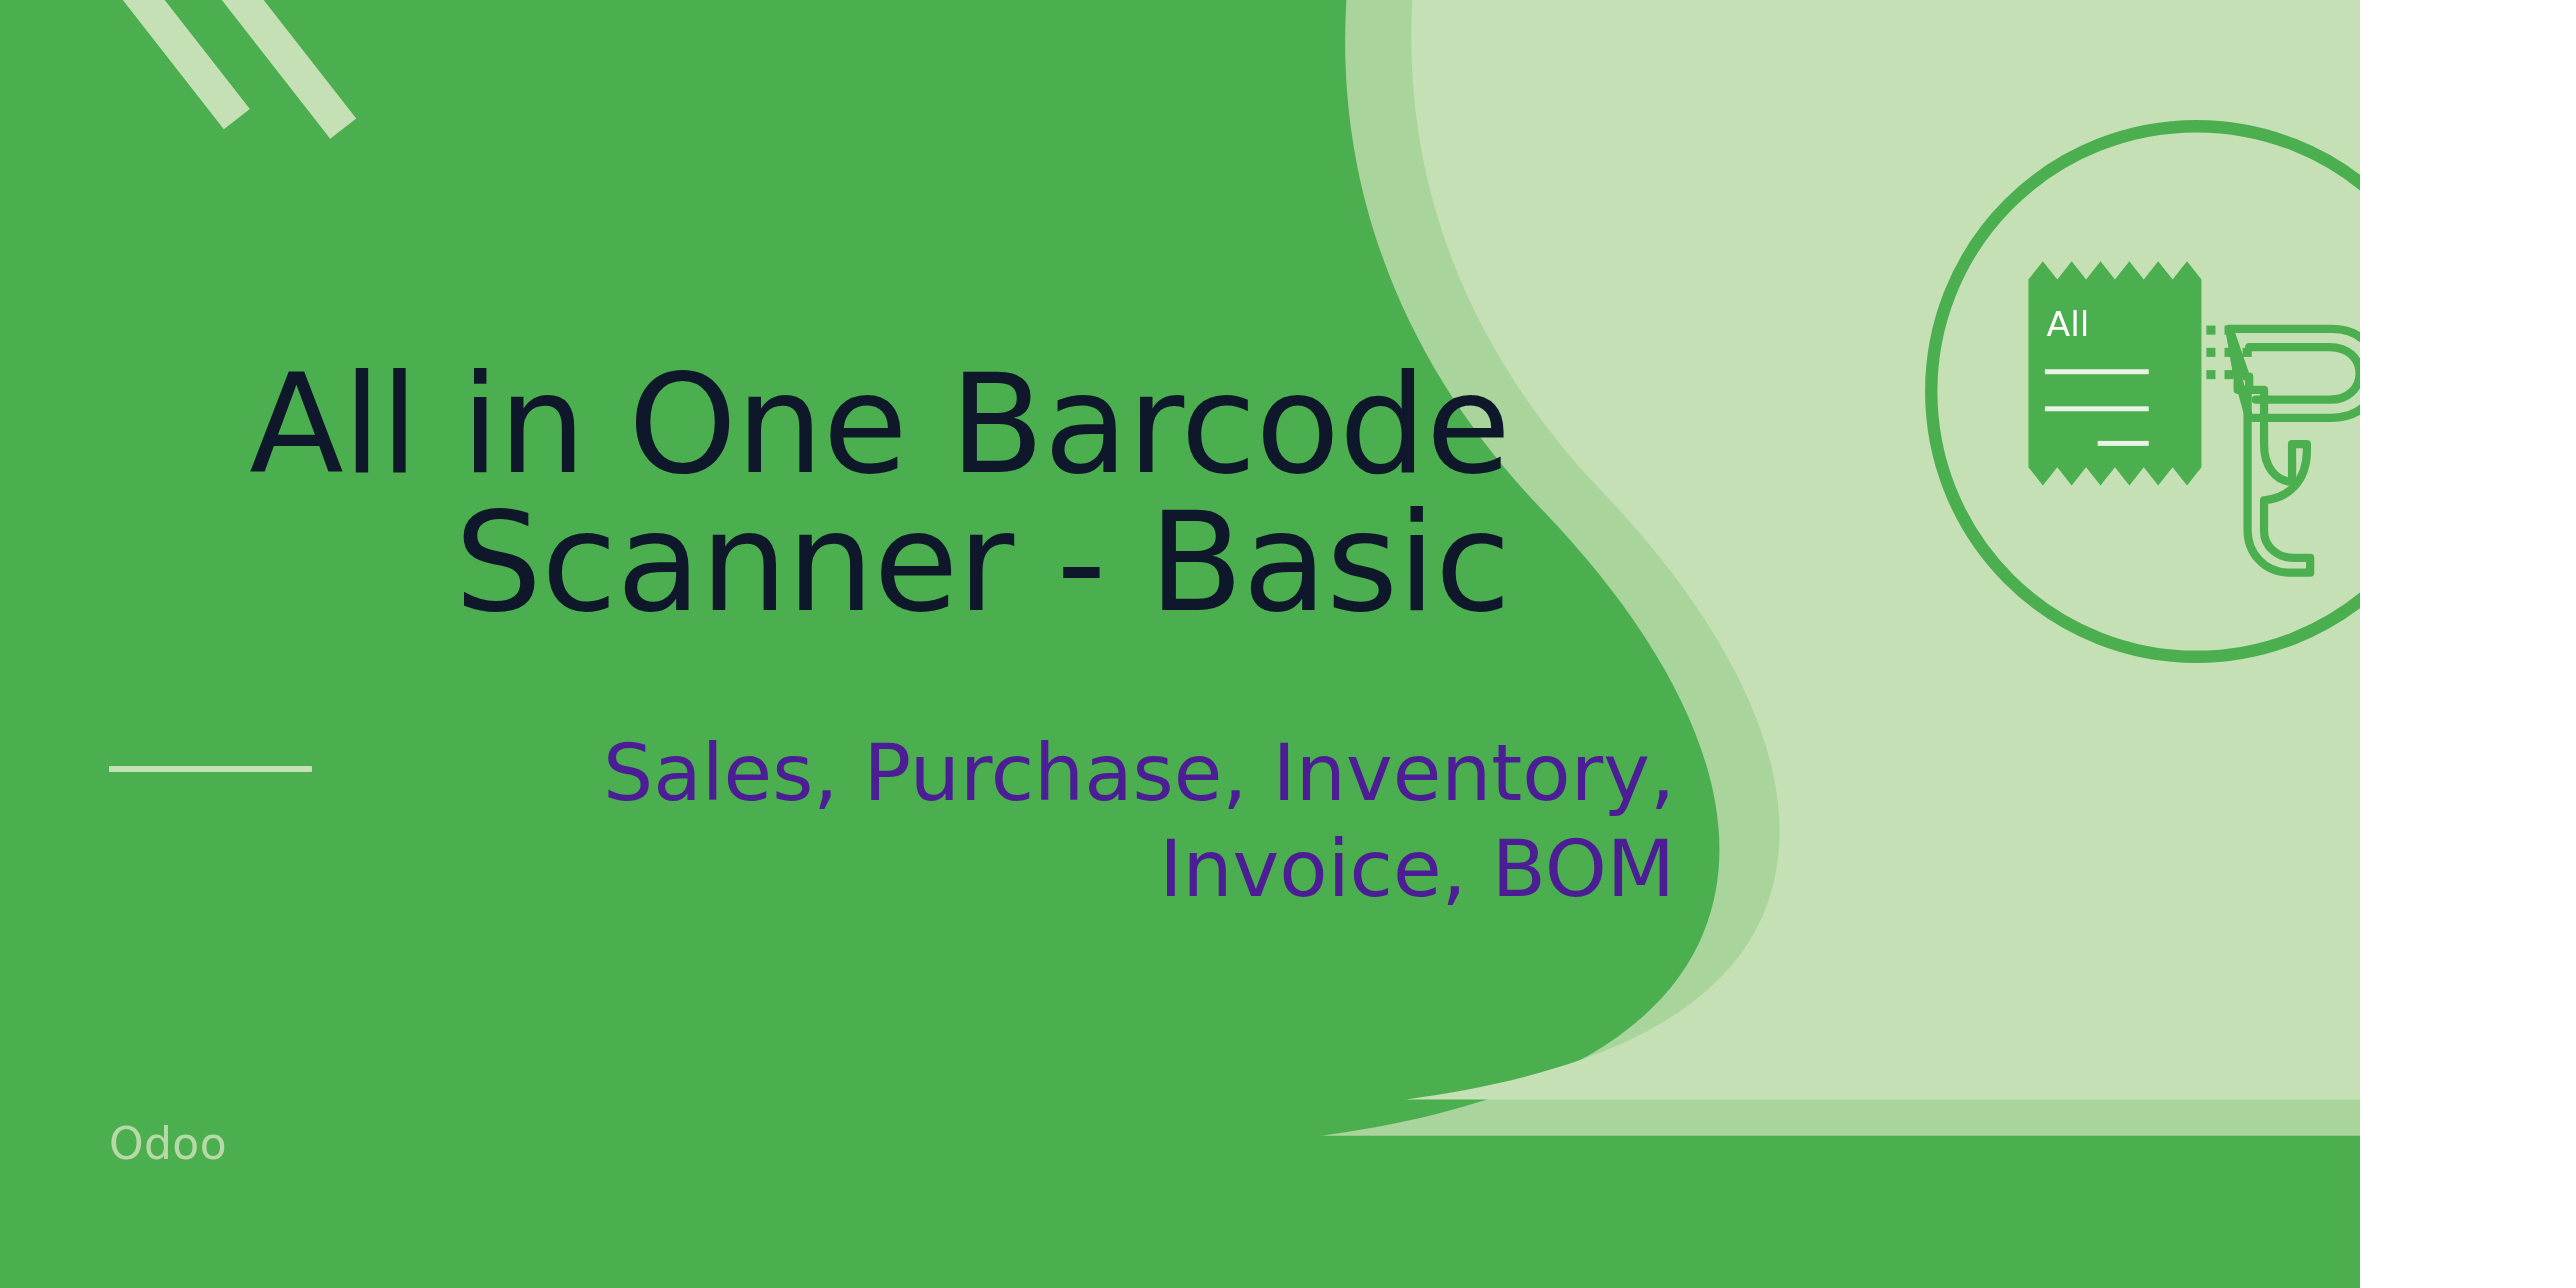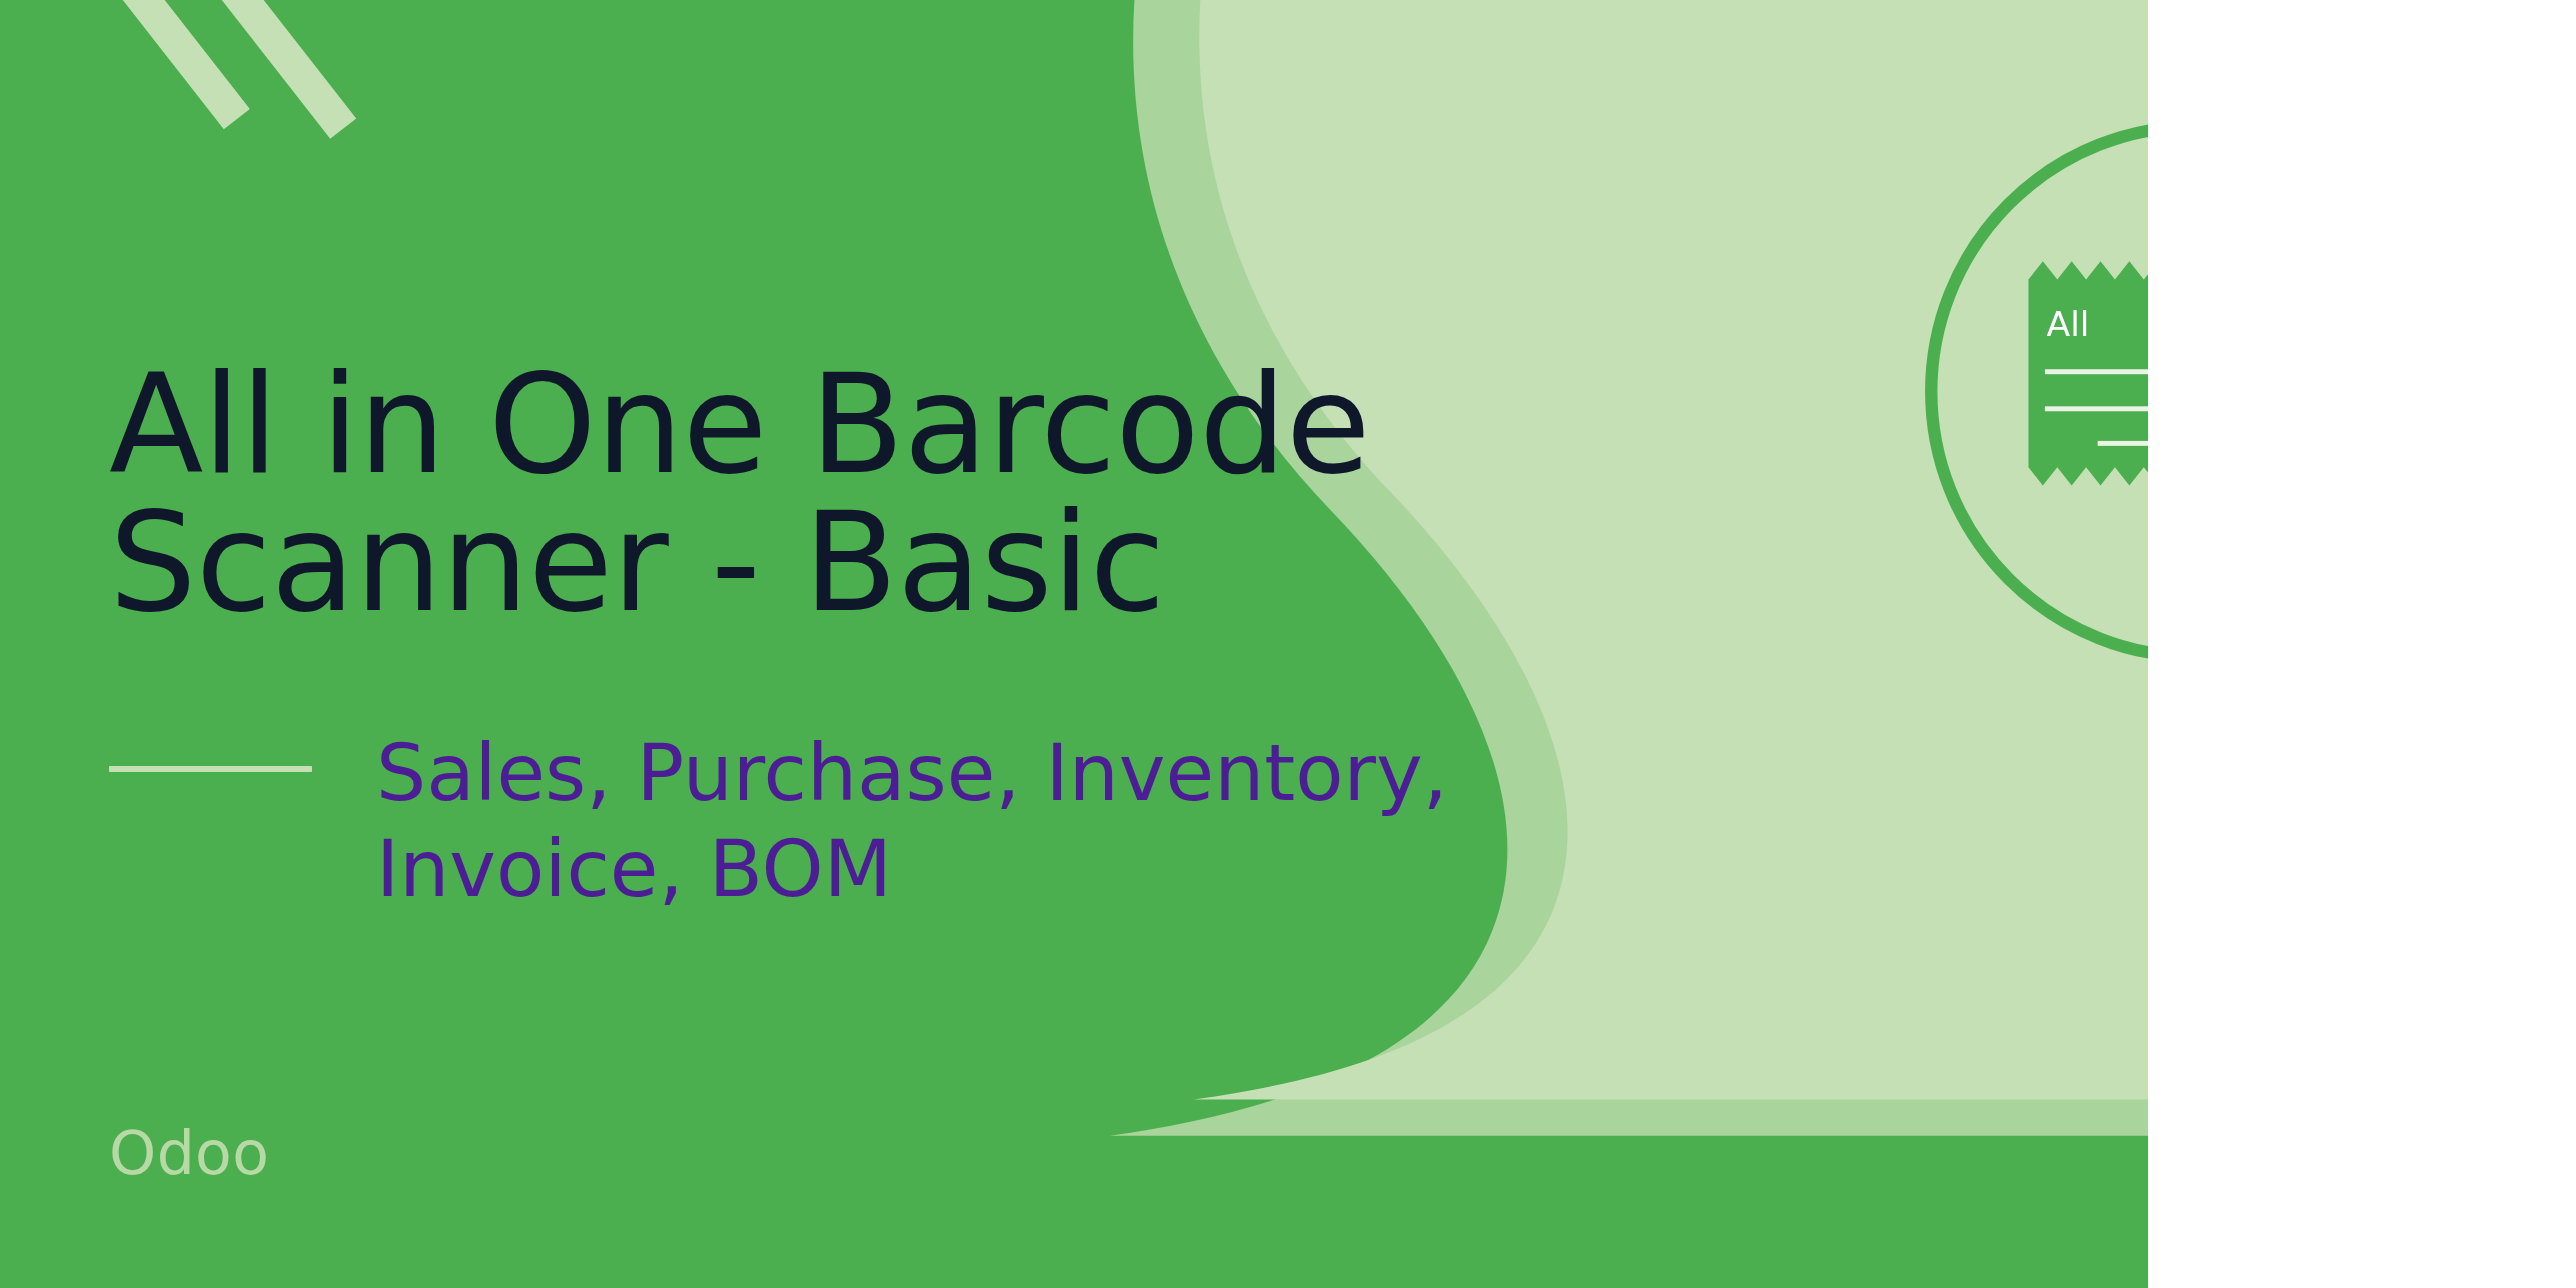--- a/index.html
+++ b/index.html
@@ -2,25 +2,26 @@
 <html style="font-size:13px"><head>
 <meta charset="utf-8">
 <style>
   html, body {
     margin: 0;
     padding: 0;
     background: #ffffff;
   }
   #banner {
     position: relative;
-    width: 2148px;
+    width: 2360px;
     height: 1289px;
     overflow: hidden;
     background: #4CAF4F;
     font-family: "DejaVu Sans", sans-serif;
+    text-align: right;
   }
   .layer {
     position: absolute;
     top: 0; left: 0;
     width: 2576px;
     height: 1289px;
     pointer-events: none;
   }
 
   
@@ -91,21 +92,21 @@
     font-weight: 400;
     white-space: pre-line;
     max-width: 1351px;
   }
   .brand {
     position: absolute;
     left: 0;
     top: 1118px;
     margin: 0;
     color: #B7D9A5;
-    font-size: 60px;
+    font-size: 44px;
     font-weight: 400;
     letter-spacing: 0.4px;
   }
 
   
   .blob-svg {
     position: absolute;
     top: 0;
     right: 0;
     width: 2576px;

